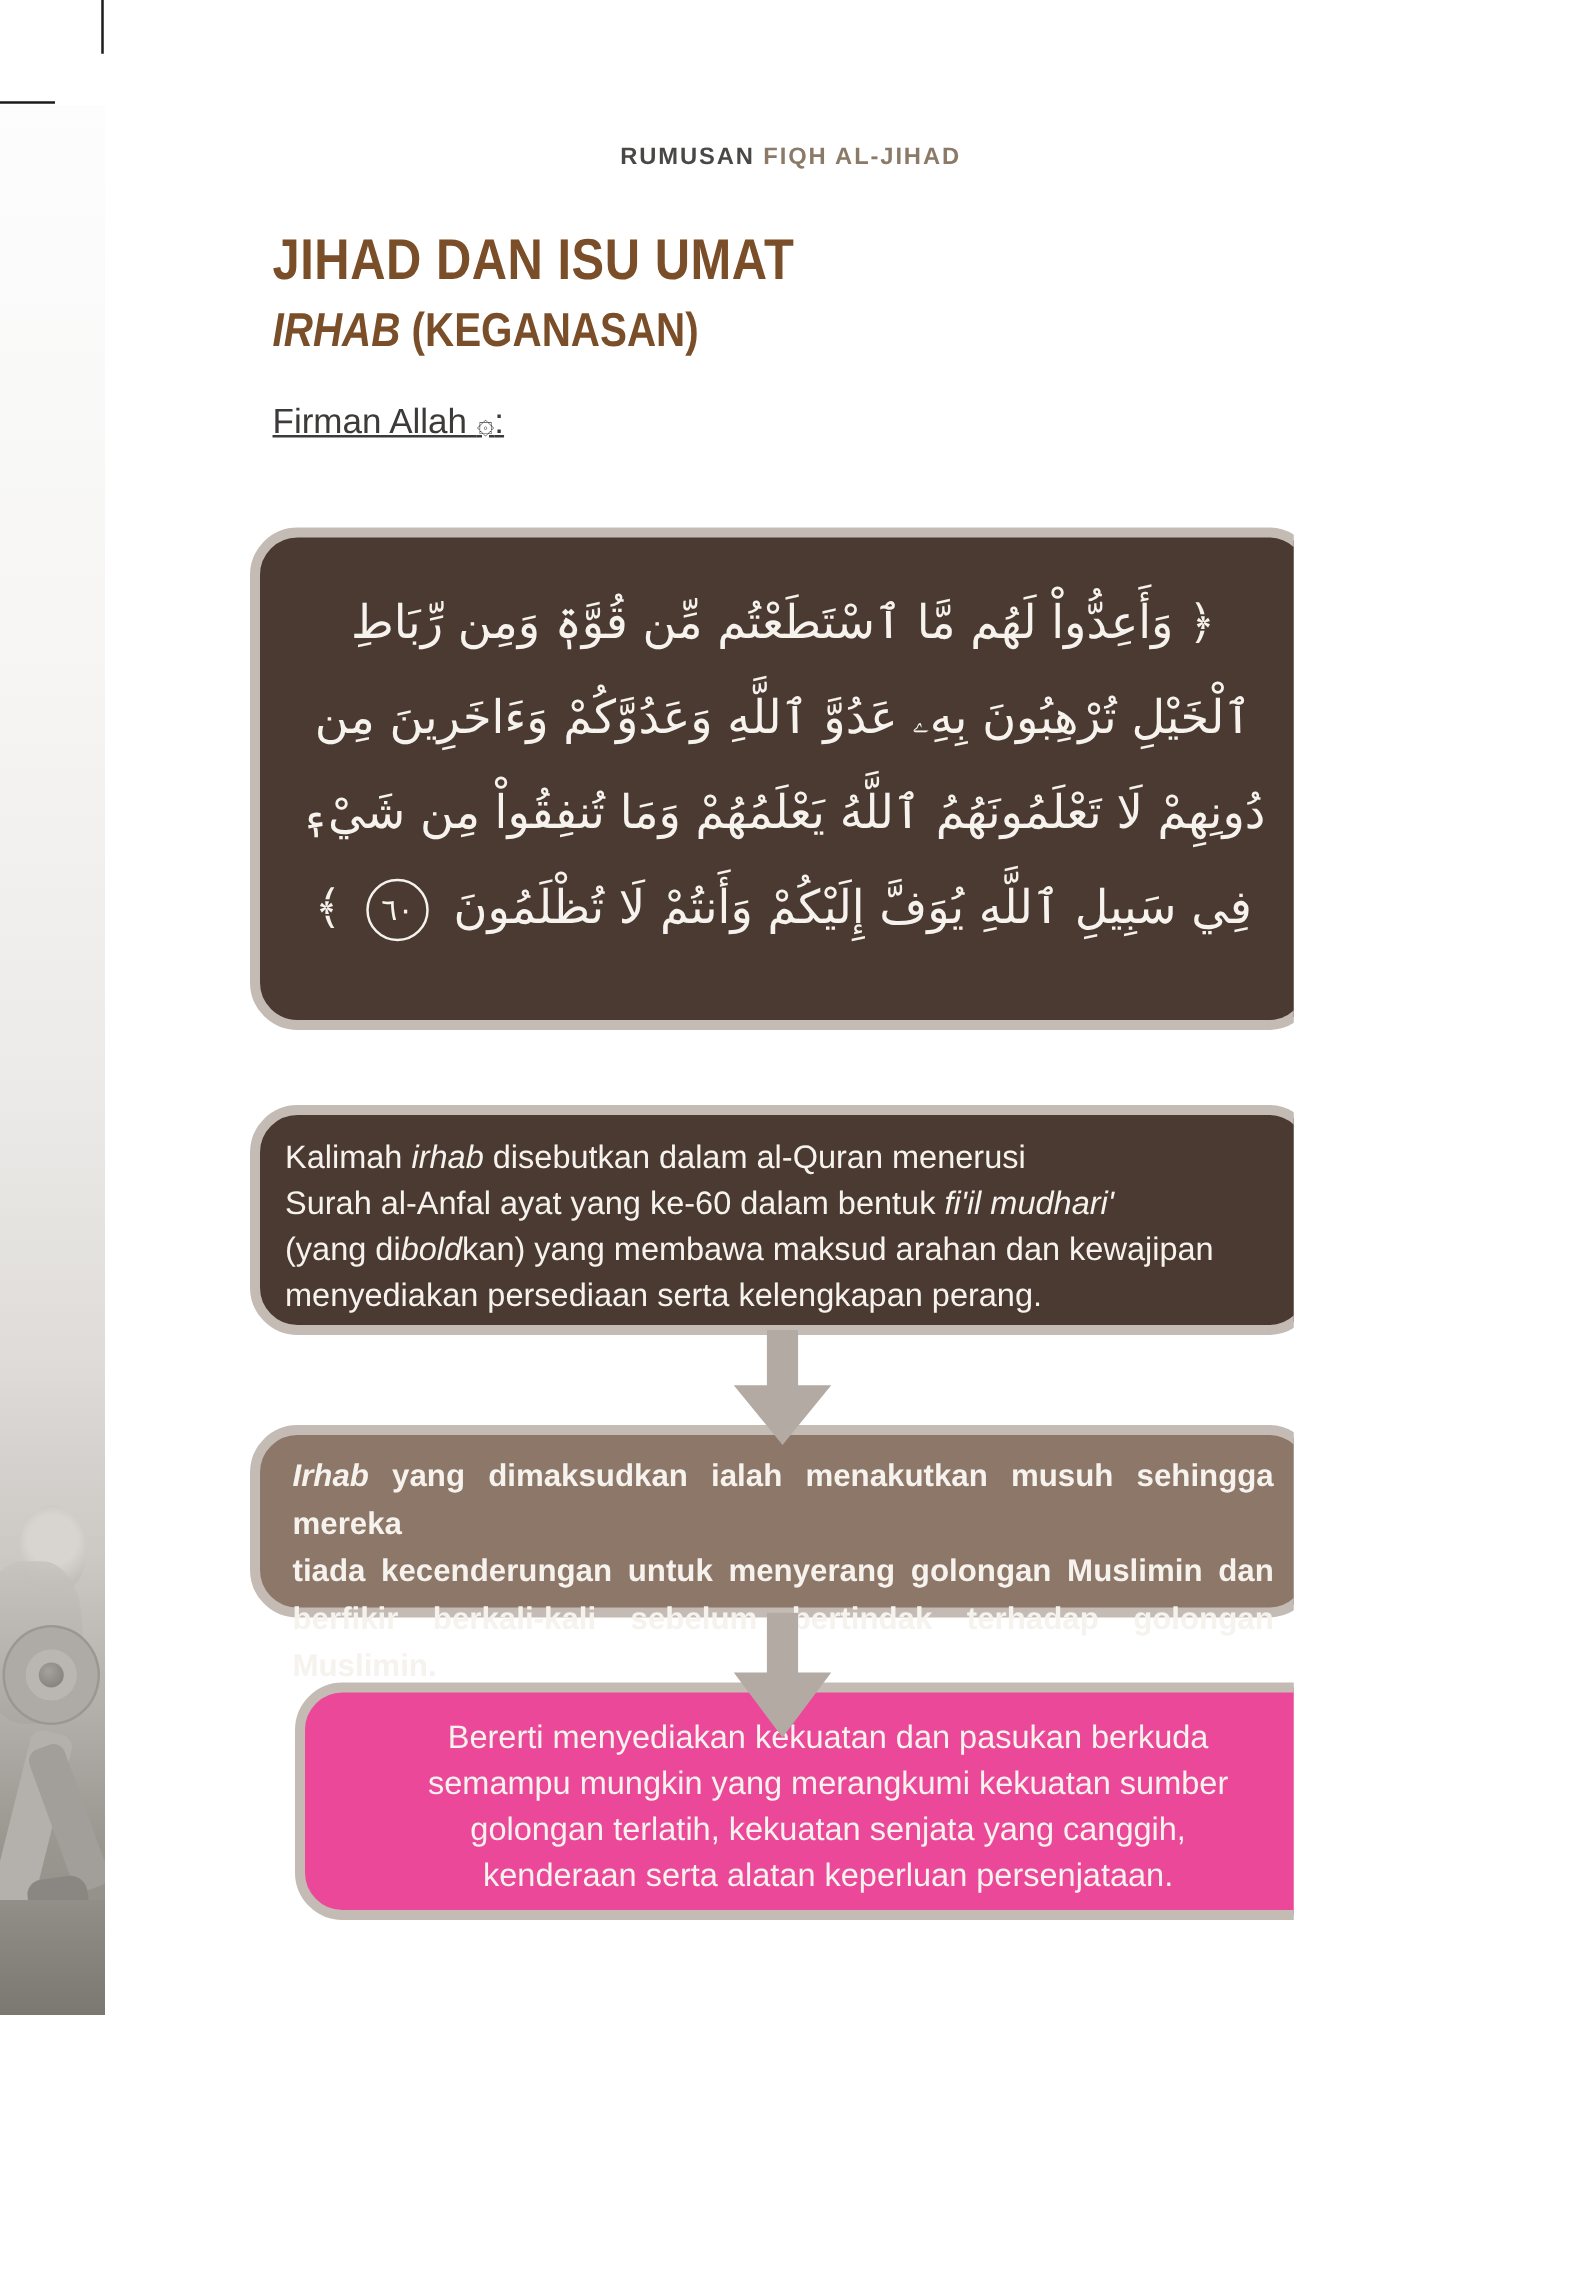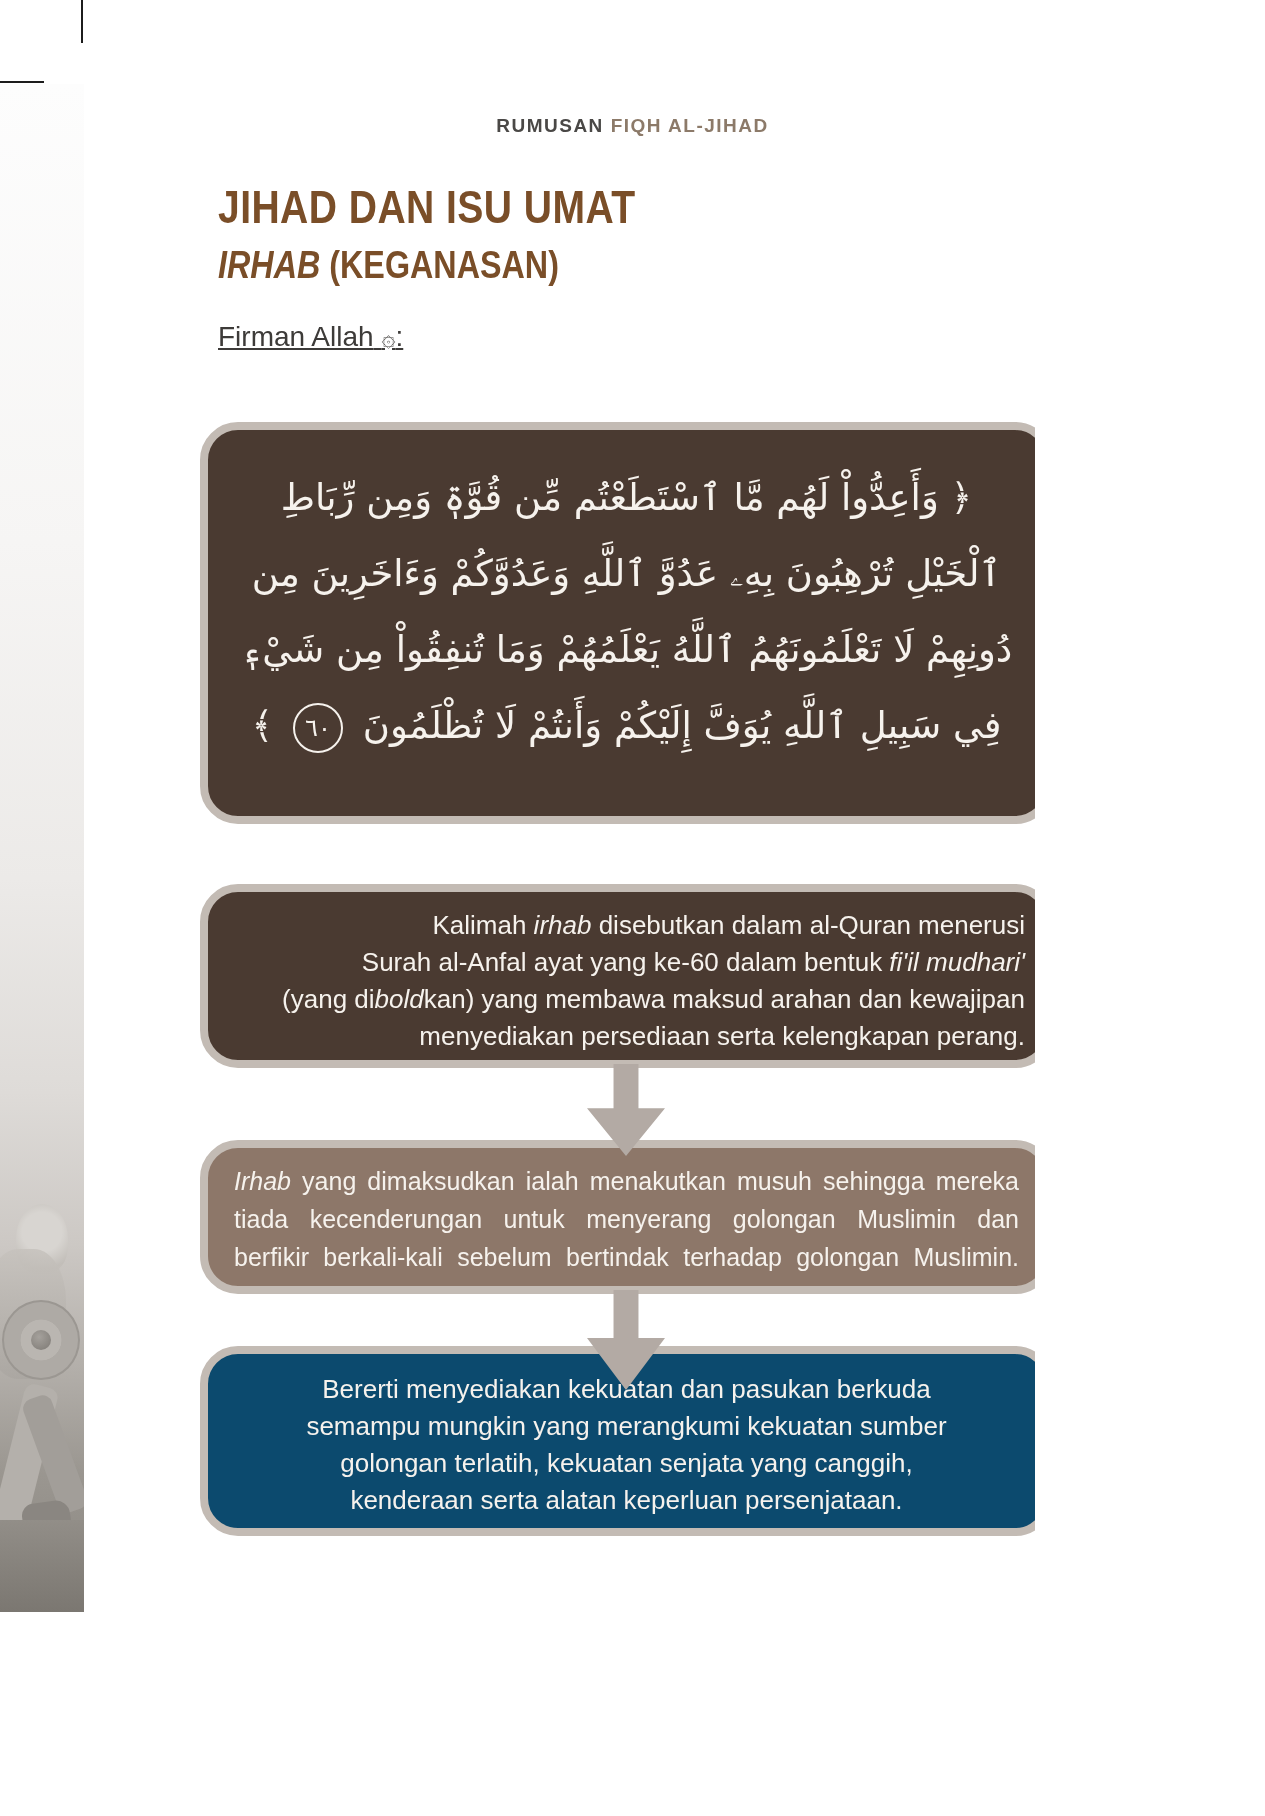--- a/index.html
+++ b/index.html
@@ -47,30 +47,30 @@
   .subtitle{position:absolute;left:218px;top:244px;font-size:38px;font-weight:bold;color:#7a4e28;
     white-space:nowrap;transform:scaleX(.85);transform-origin:left;}
   .firman{position:absolute;left:218px;top:321px;font-size:28px;color:#3d3b39;text-decoration:underline;}
   .firman .swt{font-size:24px;color:#4a4846;}
 
   
   .fbox{position:absolute;left:200px;width:853px;box-sizing:border-box;
     border:8px solid #c3bbb4;border-radius:38px;color:#f6f2ed;}
   .fbox.dark{background:#4a3a31;}
   .fbox.mid{background:#8d7769;}
-  .fbox.light{background:#0c4a6e;}
+  .fbox.light{background:#ec4899;margin-left:36px;}
 
   .quran-box{top:422px;height:402px;padding:30px 20px;
     direction:rtl;text-align:center;font-family:"DejaVu Sans",sans-serif;
     font-size:37px;line-height:76px;}
   .ayah-marker{display:inline-block;width:50px;height:50px;border:2px solid #f6f2ed;border-radius:50%;
     line-height:46px;font-size:24px;text-align:center;vertical-align:middle;box-sizing:border-box;margin:0 8px;}
 
-  .box1{top:884px;height:184px;padding:15px 20px 0;font-size:26px;line-height:37px;text-align:right;}
-  .box2{top:1140px;height:154px;padding:14px 26px 0;font-size:25px;line-height:38px;}
+  .box1{top:884px;height:184px;padding:15px 20px 0;font-size:26px;line-height:37px;text-align:left;}
+  .box2{top:1140px;height:154px;padding:14px 26px 0;font-size:25px;line-height:38px;font-weight:bold;}
   .box2 .tline{text-align:justify;text-align-last:justify;}
   .box3{top:1346px;height:190px;padding:17px 20px 0;font-size:26px;line-height:37px;text-align:center;}
   .it{font-style:italic;}
 
   
   .flow-arrow{position:absolute;width:78px;background:#b3aaa4;z-index:5;
     clip-path:polygon(34% 0,66% 0,66% 48%,100% 48%,50% 100%,0 48%,34% 48%);}
   .arrow1{left:587px;top:1064px;height:92px;}
   .arrow2{left:587px;top:1290px;height:100px;}
 

